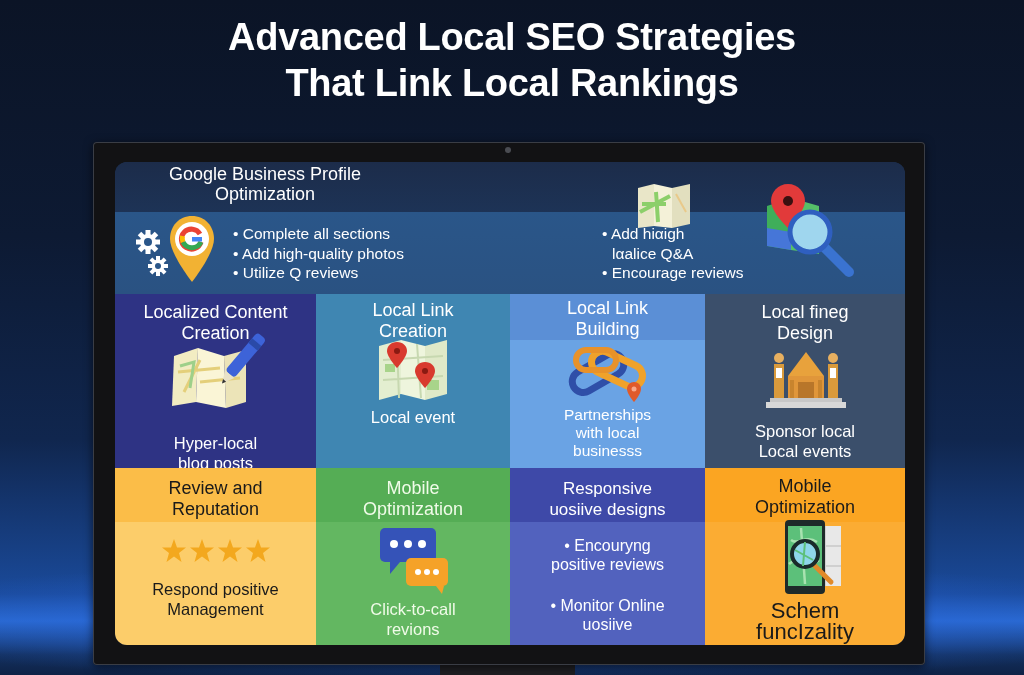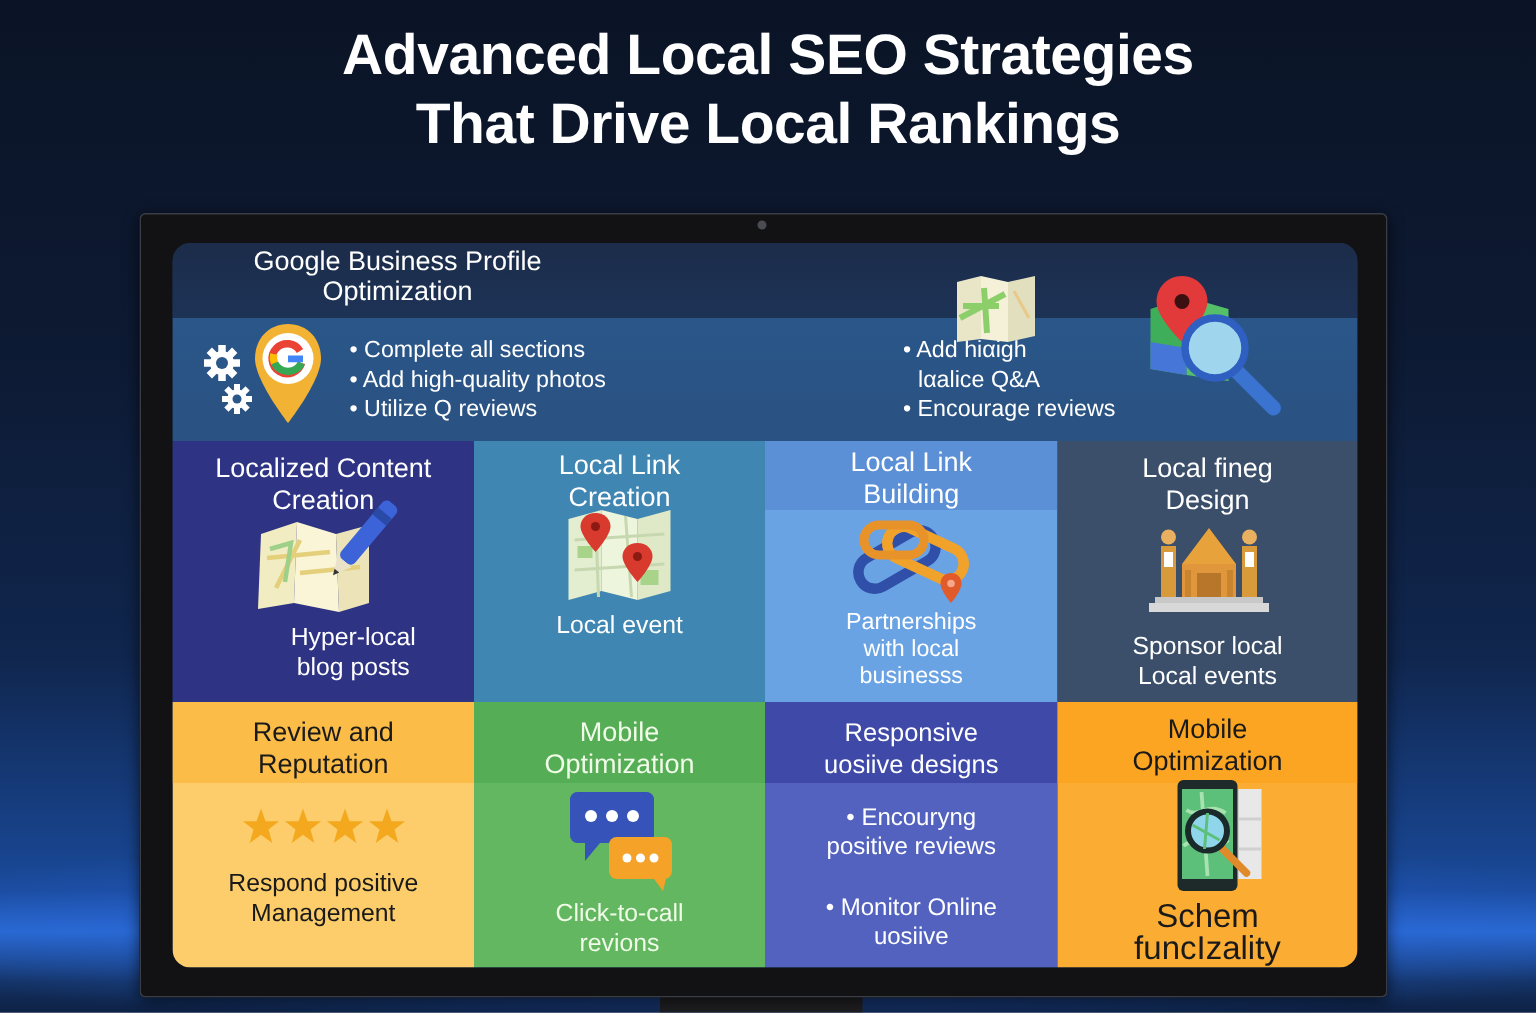--- a/index.html
+++ b/index.html
@@ -54,21 +54,21 @@
   .cell .head { position:absolute; left:0; top:0; width:100%; font-size:18px; line-height:21px; }
   .cell .body { position:absolute; left:0; width:100%; font-size:16.5px; line-height:19.5px; }
 
   svg { display:block; }
 </style>
 </head>
 <body>
 
 <div class="title">
   <div>Advanced Local SEO Strategies</div>
-  <div>That Drive Local Rankings</div>
+  <div>That Link Local Rankings</div>
 </div>
 
 <div class="stand"></div>
 
 <div class="bezel">
   <div class="camera"></div>
 
   <div class="screen">
 
     <div class="gbp-head">
@@ -160,21 +160,21 @@
           <path d="M8 40 L50 36 M14 60 L30 28 M30 50 L70 46" stroke="#e4cf7a" stroke-width="3"></path>
           <path d="M10 34 L24 30 L20 56" stroke="#9ed08a" stroke-width="3" fill="none"></path>
           <g transform="rotate(40 70 30)">
             <rect x="64" y="-4" width="12" height="50" rx="4" fill="#3d63d8"></rect>
             <rect x="64" y="4" width="12" height="6" fill="#2a4aa8"></rect>
             <polygon points="64,46 76,46 70,58" fill="#e9e2c8"></polygon>
             <polygon points="68,54 72,54 70,58" fill="#333"></polygon>
           </g>
         </svg>
       </div>
-      <div class="body" style="top:122px;margin-left:20px;">
+      <div class="body" style="top:140px;">
         <div>Hyper-local</div>
         <div>blog posts</div>
       </div>
     </div>
 
     <div class="cell" style="left:201px;top:132px;width:194px;height:174px;background:#3f86b2;color:#fff;">
       <div class="head" style="top:6px;">
         <div>Local Link</div>
         <div>Creation</div>
       </div>

